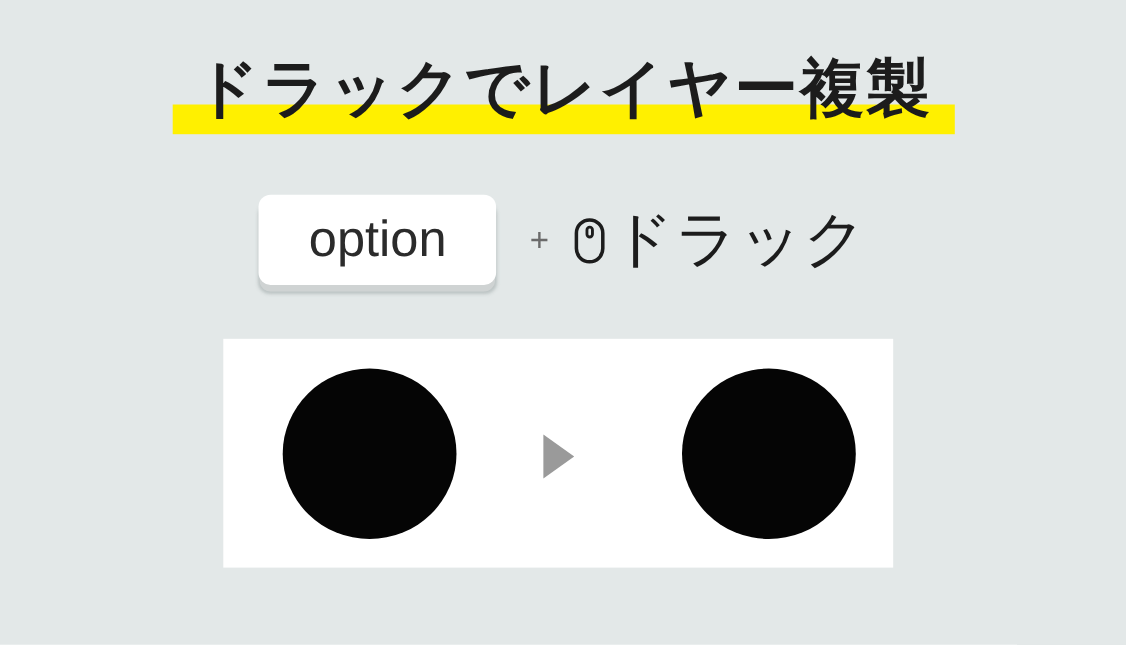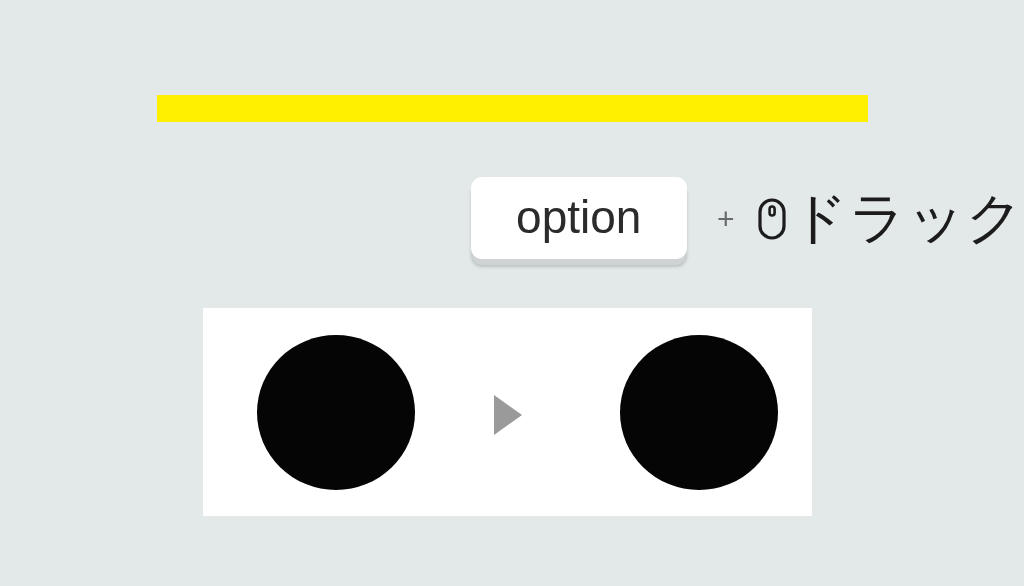--- a/index.html
+++ b/index.html
@@ -52,21 +52,21 @@
 
   
   .shortcut-row {
     position: absolute;
     left: 0;
     top: 168px;
     width: 1024px;
     height: 100px;
     display: flex;
     align-items: center;
-    justify-content: flex-end;
+    justify-content: center;
   }
   .key-cap {
     position: relative;
     width: 216px;
     height: 82px;
     background: #ffffff;
     border-radius: 11px;
     box-shadow: 0 7px 0 -1px #cfd3d3, 0 8px 3px rgba(140,150,150,0.45);
     display: flex;
     align-items: center;
@@ -152,20 +152,21 @@
     border-left: 28px solid #9a9a9a;
   }
 </style>
 </head>
 <body>
 
 <div id="slide">
 
   <div class="title-block">
     <div class="title-highlight"></div>
+    <div class="title-text">ドラックでレイヤー複製</div>
   </div>
 
   <div class="shortcut-row">
 
     <div class="key-cap">
       <span class="key-label">option</span>
     </div>
 
     <div class="plus-sign">+</div>
 

